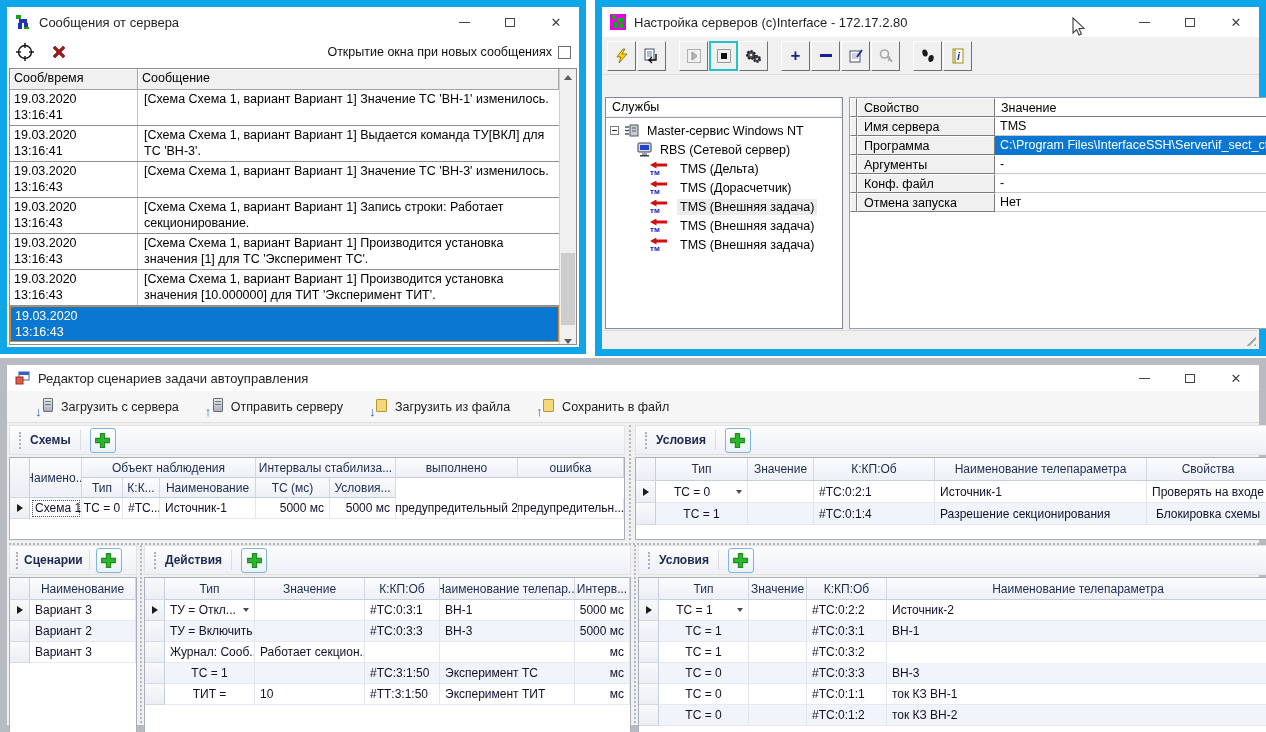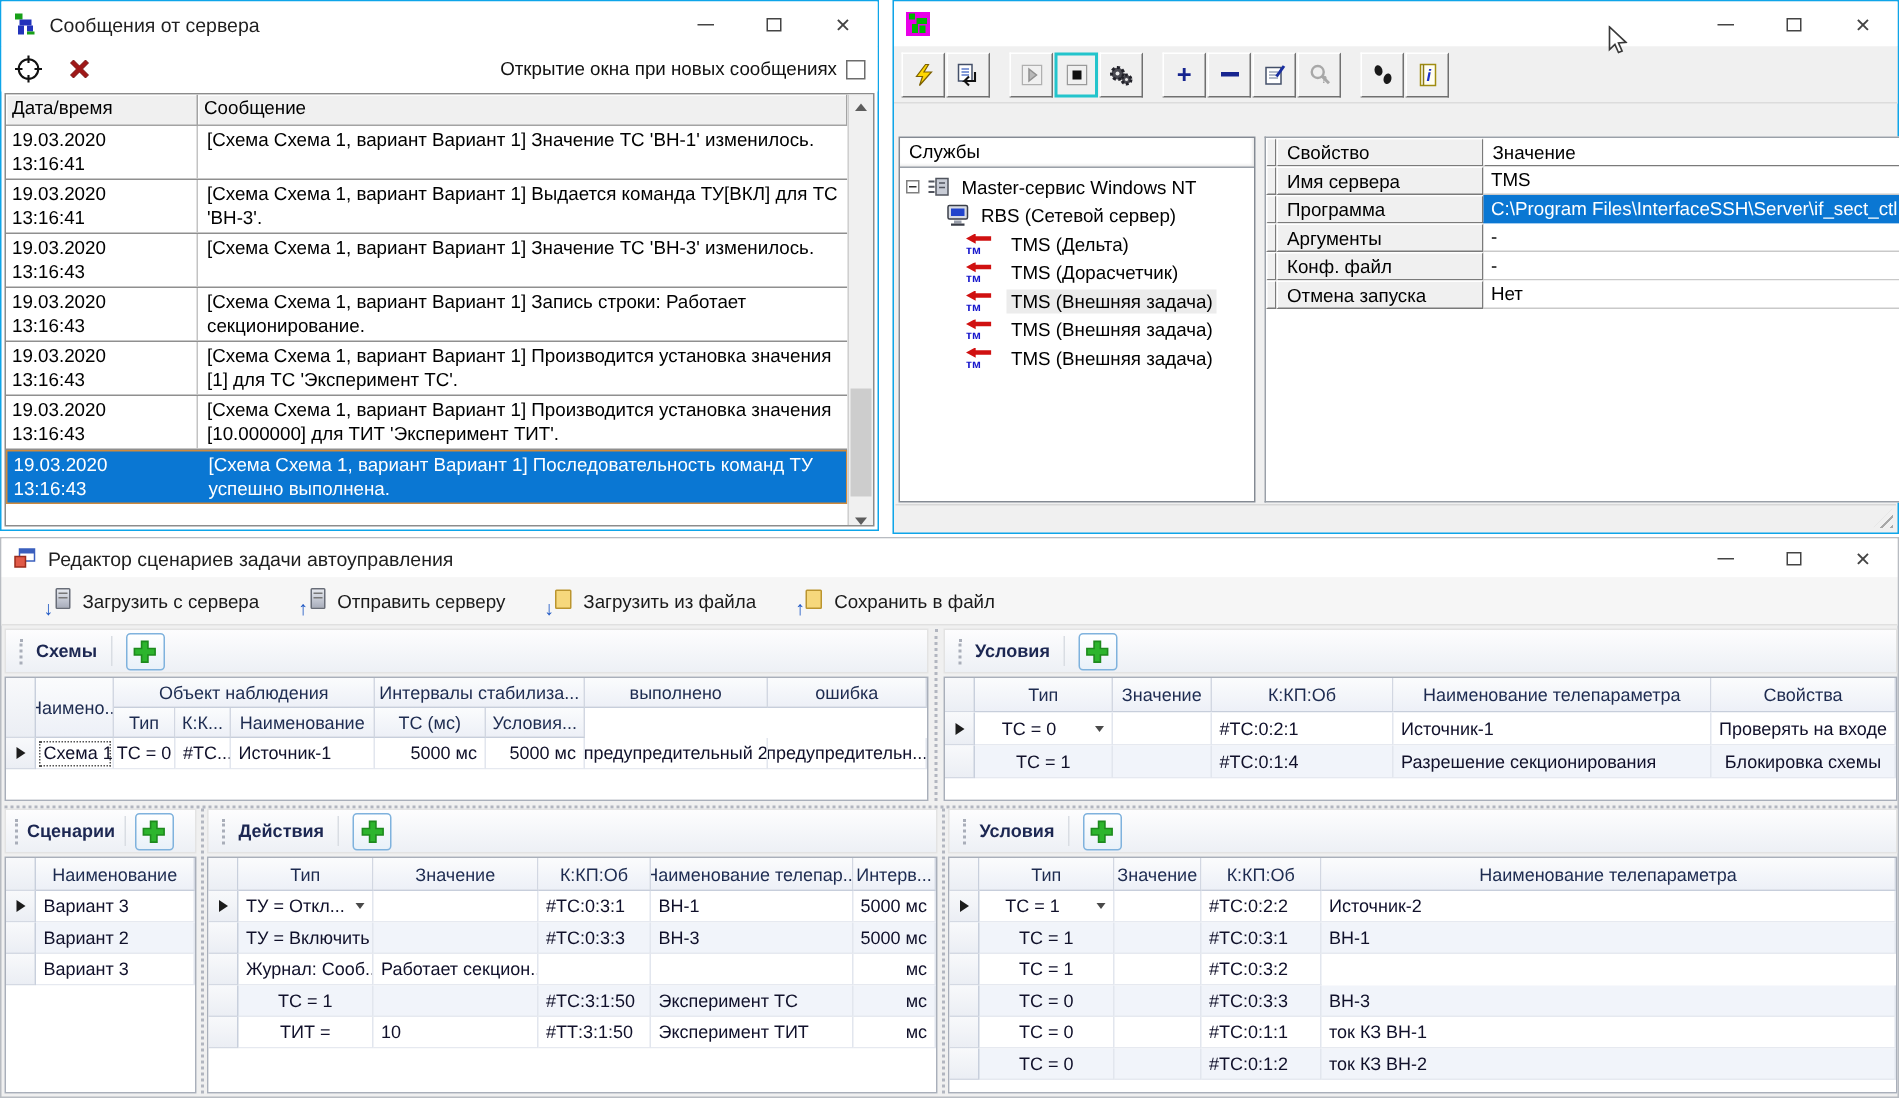--- a/index.html
+++ b/index.html
@@ -1,20 +1,20 @@
 <!DOCTYPE html>
 <html><head>
 <meta charset="utf-8">
 <style>
 * { box-sizing: border-box; margin: 0; padding: 0; }
 body {
   width: 1266px; height: 732px; position: relative; overflow: hidden;
   background: #ffffff; font-family: "Liberation Sans", sans-serif;
 }
-.win { position: absolute; background: #fff; border: 1px solid #0ea5e9; }
+.win { position: absolute; background: #fff; border: 7px solid #0ea5e9; }
 .titlebar { height: 30px; display: flex; align-items: center; background: #fff; padding-left: 8px; gap: 8px; }
 .titlebar .title { font-size: 13px; color: #1f1f1f; white-space: nowrap; }
 .winbtns { margin-left: auto; display: flex; height: 100%; }
 .wbtn { width: 46px; height: 100%; display: flex; align-items: center; justify-content: center; color: #444; }
 .gl-min { width: 11px; height: 1px; background: #444; }
 .gl-max { width: 10px; height: 9px; border: 1px solid #444; }
 .gl-close { font-size: 13px; line-height: 13px; color: #444; }
 
 
 #msg-win { left: 0; top: 0; width: 586px; height: 354px; }
@@ -158,21 +158,21 @@
       <path d="M2 4 L4 2 L8 6 L12 2 L14 4 L10 8 L14 12 L12 14 L8 10 L4 14 L2 12 L6 8 Z" fill="#a01818" stroke="#701010" stroke-width="0.6"></path>
     </svg>
     <div class="chkwrap">
       <span>Открытие окна при новых сообщениях</span>
       <div class="checkbox"></div>
     </div>
   </div>
   <div class="msg-grid">
     <div class="mg-left">
       <div class="mg-header">
-        <div class="mh-cell mc-date">Дата/время</div>
+        <div class="mh-cell mc-date">Сооб/время</div>
         <div class="mh-cell mc-msg">Сообщение</div>
       </div>
       <div class="m-row">
         <div class="m-date">
             <div>19.03.2020</div>
             <div>13:16:41</div>
           </div>
         <div class="m-text">[Схема Схема 1, вариант Вариант 1] Значение ТС 'ВН-1' изменилось.</div>
       </div>
       <div class="m-row">
@@ -208,21 +208,20 @@
             <div>19.03.2020</div>
             <div>13:16:43</div>
           </div>
         <div class="m-text">[Схема Схема 1, вариант Вариант 1] Производится установка значения [10.000000] для ТИТ 'Эксперимент ТИТ'.</div>
       </div>
       <div class="m-row sel">
         <div class="m-date">
             <div>19.03.2020</div>
             <div>13:16:43</div>
           </div>
-        <div class="m-text">[Схема Схема 1, вариант Вариант 1] Последовательность команд ТУ успешно выполнена.</div>
       </div>
     </div>
     <div class="mg-sb">
       <div class="sb-btn">
           <div class="sb-up"></div>
         </div>
       <div class="sb-thumb"></div>
       <div class="sb-btn" style="margin-top:auto">
           <div class="sb-dn"></div>
         </div>
@@ -232,20 +231,21 @@
 
 <div class="win" id="srv-win">
   <div class="titlebar">
     <svg width="16" height="16">
         <rect width="16" height="16" fill="#e800e8"></rect>
         <rect x="2" y="1" width="4" height="4" fill="#00b400"></rect>
         <rect x="7" y="4" width="7" height="4" fill="#00b400"></rect>
         <rect x="4" y="8" width="4" height="6" fill="#00b400"></rect>
         <rect x="9" y="9" width="4" height="5" fill="#00b400"></rect>
       </svg>
+    <span class="title">Настройка серверов (c)Interface - 172.17.2.80</span>
     <div class="winbtns">
       <div class="wbtn">
           <div class="gl-min"></div>
         </div>
       <div class="wbtn">
           <div class="gl-max"></div>
         </div>
       <div class="wbtn">
           <span class="gl-close">✕</span>
         </div>

